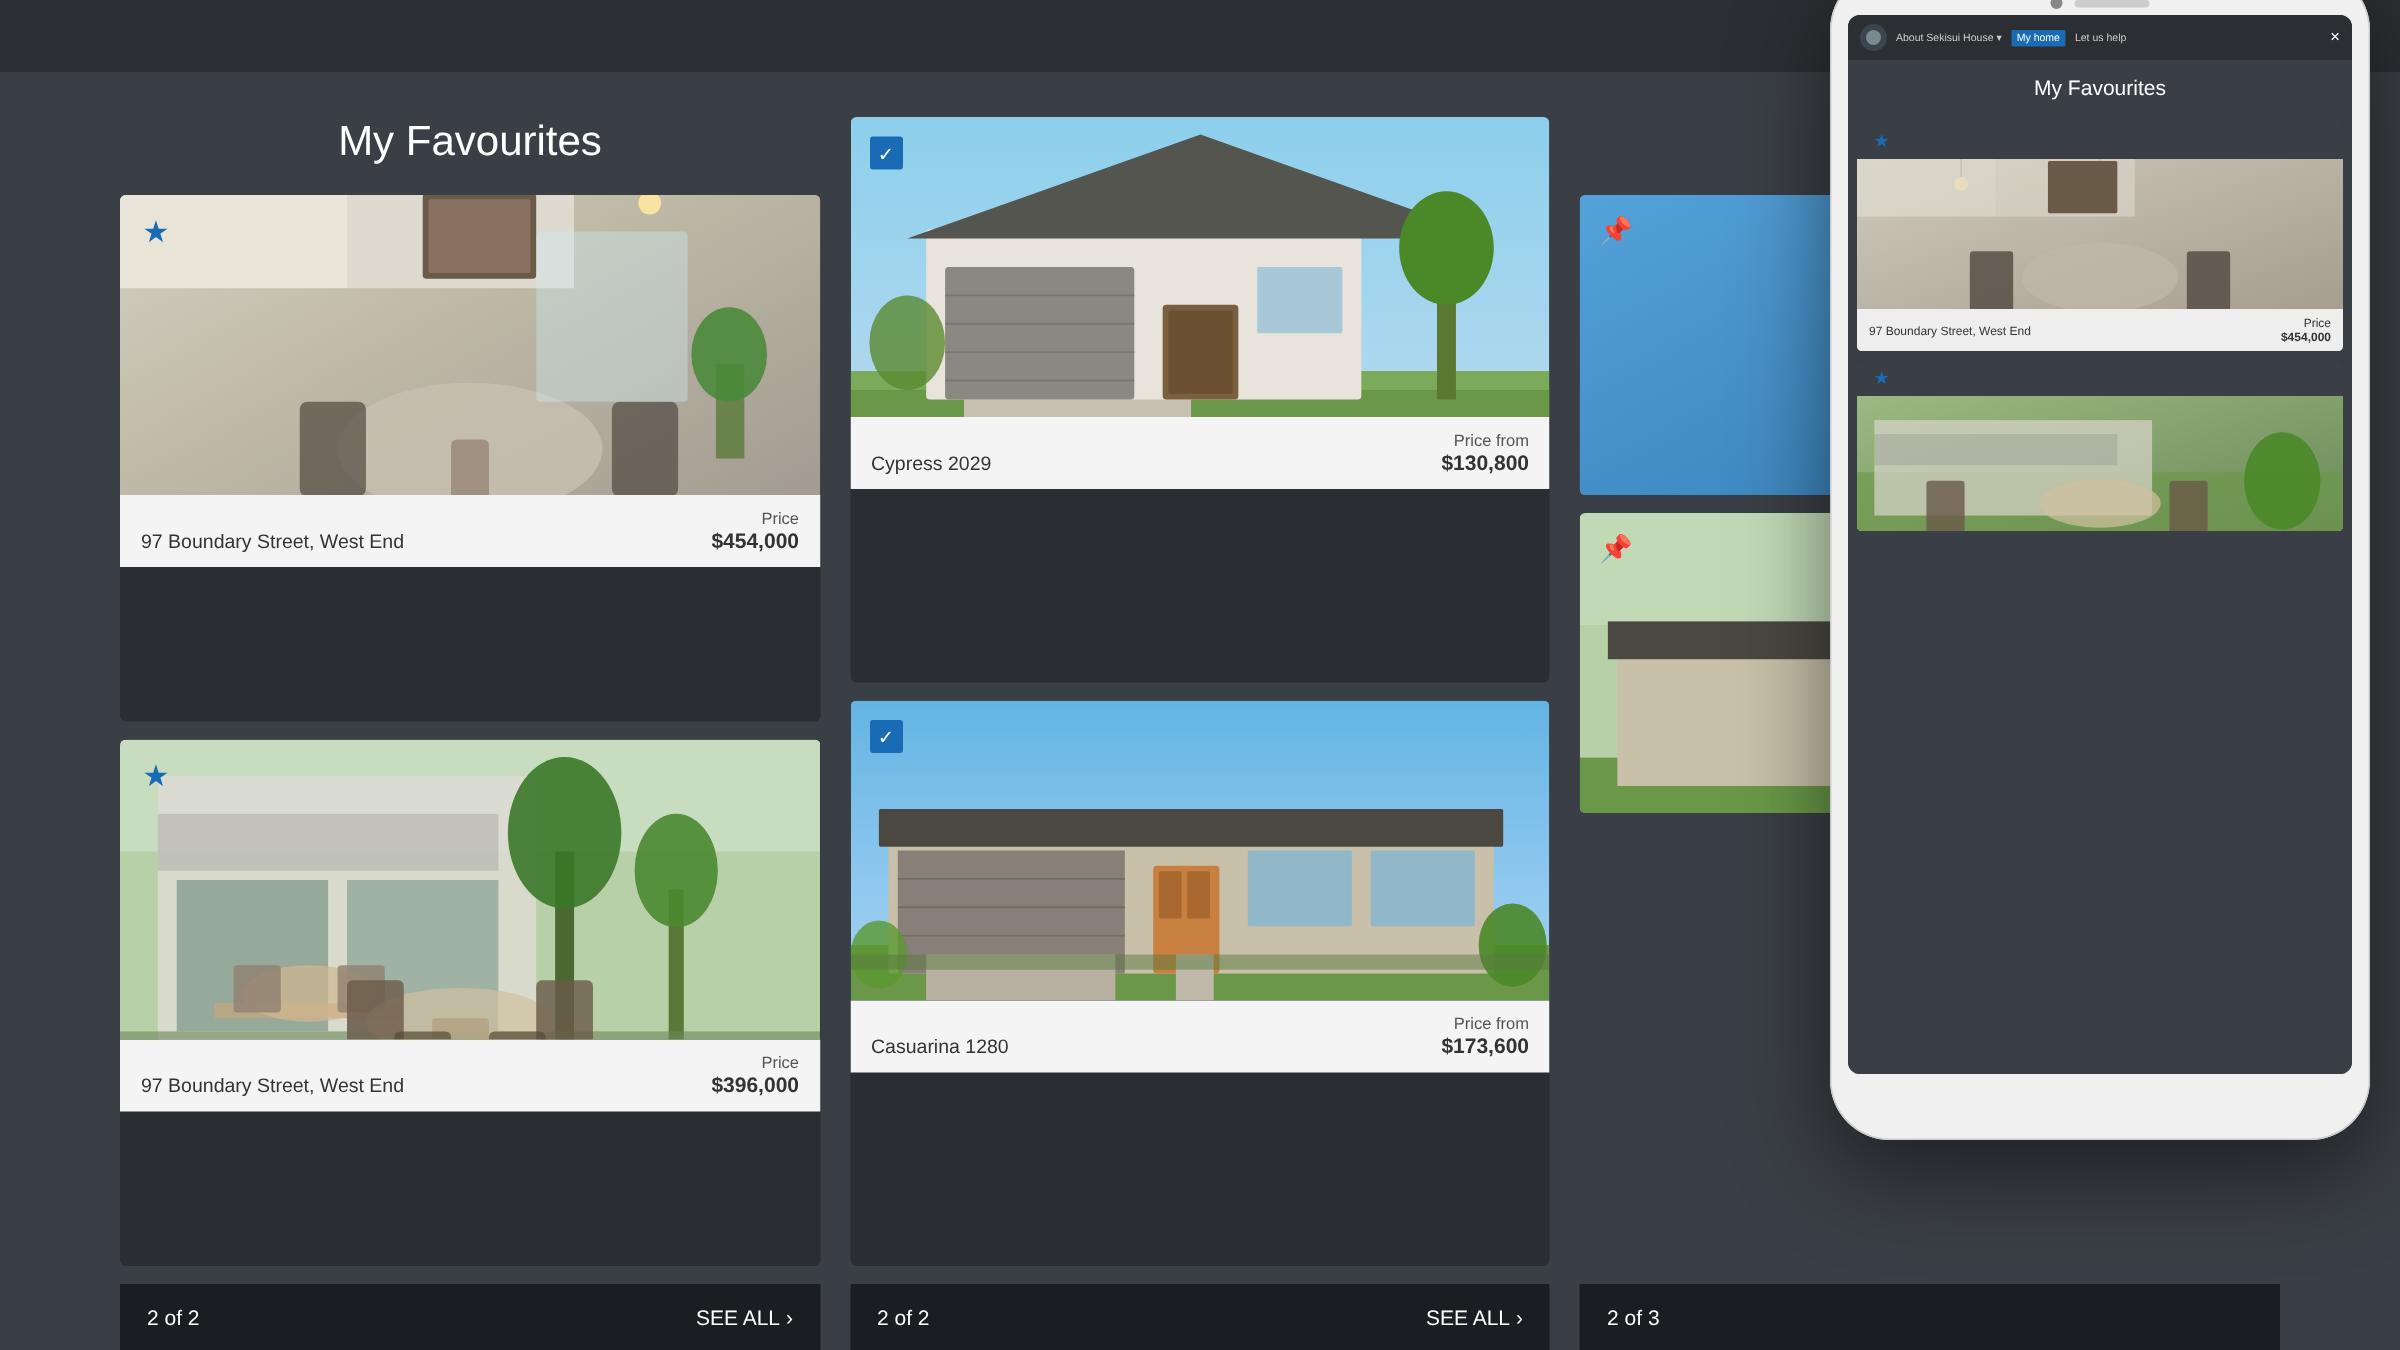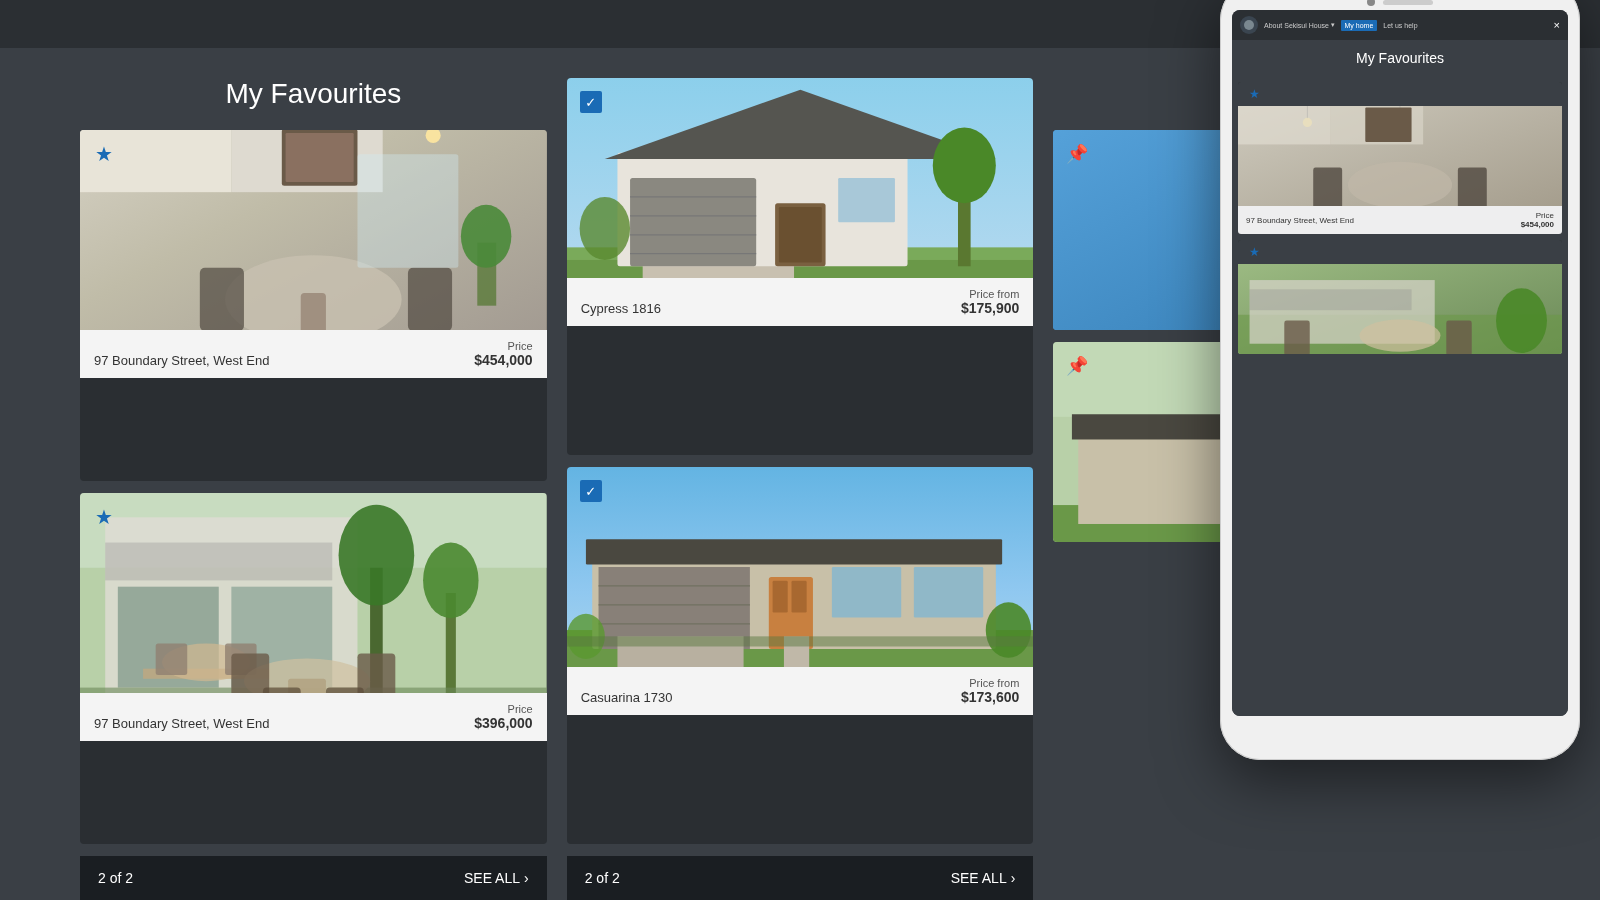--- a/index.html
+++ b/index.html
@@ -477,24 +477,24 @@
               <rect x="168" y="123" width="34" height="44" fill="#6a5030" rx="1"></rect>
 
               <rect x="215" y="100" width="45" height="35" fill="#a8c8d8" rx="1"></rect>
 
               <rect x="310" y="100" width="10" height="70" fill="#5a7830"></rect>
               <ellipse cx="315" cy="90" rx="25" ry="30" fill="#4a8828"></ellipse>
               <ellipse cx="30" cy="140" rx="20" ry="25" fill="#5a8a30" opacity="0.8"></ellipse>
             </svg>
           </div>
           <div class="card-footer">
-            <div class="card-address">Cypress 1816</div>
+            <div class="card-address">Cypress 2029</div>
             <div>
               <div class="card-price-label">Price from</div>
-              <div class="card-price-value">$175,900</div>
+              <div class="card-price-value">$130,800</div>
             </div>
           </div>
         </div>
 
         <div class="card">
           <div class="card-badge">
             <div class="check-icon"></div>
           </div>
           <div class="card-img-placeholder">
             <svg width="100%" height="100%" viewBox="0 0 370 200" preserveAspectRatio="xMidYMid slice">
@@ -529,21 +529,21 @@
               <ellipse cx="15" cy="155" rx="15" ry="18" fill="#5a9830" opacity="0.8"></ellipse>
 
               <rect x="40" y="155" width="100" height="45" fill="#b8b0a0"></rect>
 
               <rect x="172" y="155" width="20" height="45" fill="#c0b8a8"></rect>
 
               <rect x="0" y="155" width="370" height="8" fill="#5a7840" opacity="0.5"></rect>
             </svg>
           </div>
           <div class="card-footer">
-            <div class="card-address">Casuarina 1730</div>
+            <div class="card-address">Casuarina 1280</div>
             <div>
               <div class="card-price-label">Price from</div>
               <div class="card-price-value">$173,600</div>
             </div>
           </div>
         </div>
 
       </div>
 
       <div class="column-footer">
@@ -585,20 +585,23 @@
               <rect width="370" height="200" fill="#b8d0a8"></rect>
               <rect x="0" y="0" width="370" height="80" fill="#c8e0c0" opacity="0.6"></rect>
               <rect x="0" y="150" width="370" height="50" fill="#6a9848"></rect>
               <rect x="20" y="90" width="320" height="75" fill="#c8c0a8"></rect>
               <rect x="15" y="78" width="330" height="20" fill="#4a4840"></rect>
             </svg>
           </div>
         </div>
       </div>
 
+      <div class="column-footer">
+        <span class="footer-count">2 of 3</span>
+      </div>
     </div>
 
   </div>
 </div>
 
 <div class="phone-container">
   <div class="phone-outer">
 
     <div style="display:flex; align-items:center; justify-content:center; padding-top:6px; gap:8px; margin-bottom:2px;">
       <div style="width:8px;height:8px;background:#888;border-radius:50%;"></div>

